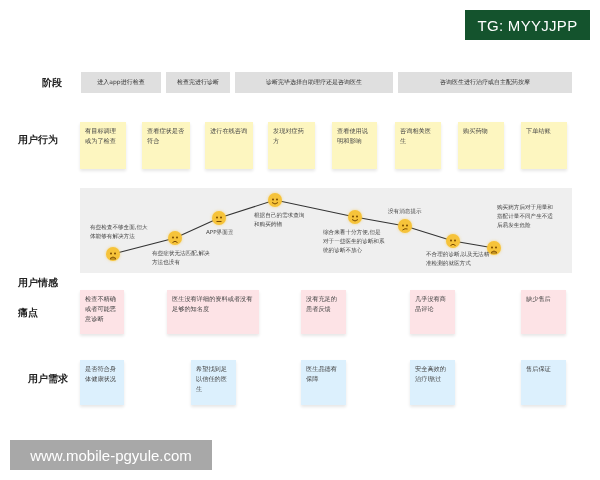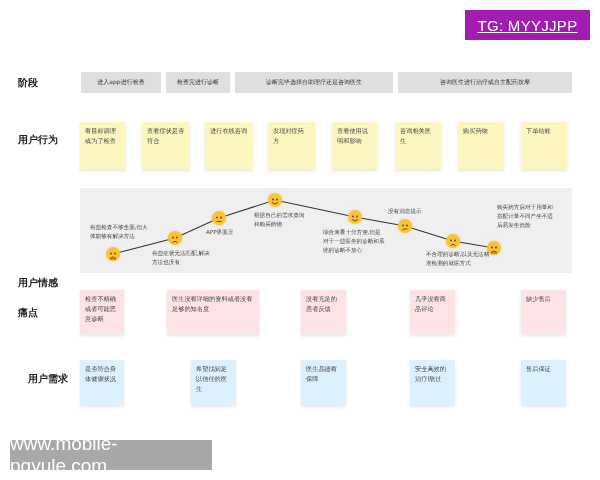--- a/index.html
+++ b/index.html
@@ -1,27 +1,27 @@
 <!DOCTYPE html>
 <html><head>
 <meta charset="utf-8">
 <style>
   * { box-sizing: border-box; margin: 0; padding: 0; }
   html, body { width: 600px; height: 480px; background: #ffffff; overflow: hidden; }
   body { position: relative; font-family: "DejaVu Sans", "Liberation Sans", sans-serif; color: #333; }
 
   .watermark-top {
     position: absolute; left: 465px; top: 10px; width: 125px; height: 30px;
-    background: #a21caf; color: #fff; font-size: 15px;
+    background: #14532d; color: #fff; font-size: 15px;
     display: flex; align-items: center; justify-content: center;
-    font-family: "Liberation Sans", sans-serif; letter-spacing: 0.3px; text-decoration: underline;
+    font-family: "Liberation Sans", sans-serif; letter-spacing: 0.3px;
   }
   .watermark-bottom {
     position: absolute; left: 10px; top: 440px; width: 202px; height: 30px;
-    background: #a8a8a8; color: #fff; font-size: 19px;
+    background: #a8a8a8; color: #fff; font-size: 15px;
     display: flex; align-items: center; justify-content: center;
     font-family: "Liberation Sans", sans-serif;
   }
 
   .row-label {
     position: absolute; left: 18px; width: 50px; font-size: 10px; font-weight: bold; color: #222;
   }
 
   .stage {
     position: absolute; top: 72px; height: 21px; background: #dfdfdf;
@@ -49,21 +49,21 @@
   .emo-text {
     position: absolute; font-size: 5.6px; line-height: 9px; color: #444; white-space: nowrap;
   }
 </style>
 </head>
 <body>
 
 <div class="watermark-top">TG: MYYJJPP</div>
 <div class="watermark-bottom">www.mobile-pgyule.com</div>
 
-<div class="row-label" style="top:76px;">阶段</div>
+<div class="row-label" style="top:76px;margin-left:24px;">阶段</div>
 <div class="row-label" style="top:133px;">用户行为</div>
 <div class="row-label" style="top:228px;margin-top:48px;">用户情感</div>
 <div class="row-label" style="top:306px;">痛点</div>
 <div class="row-label" style="top:372px;margin-left:10px;">用户需求</div>
 
 <div class="stage" style="left:81px; width:80px;">进入app进行检查</div>
 <div class="stage" style="left:166px; width:64px;">检查完进行诊断</div>
 <div class="stage" style="left:235px; width:158px;">诊断完毕选择自助理疗还是咨询医生</div>
 <div class="stage" style="left:398px; width:174px;">咨询医生进行治疗或自主配药按摩</div>
 

